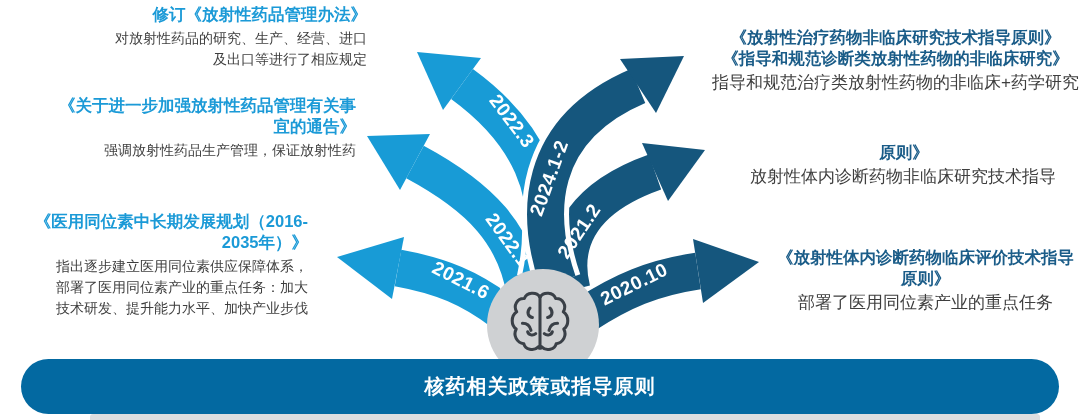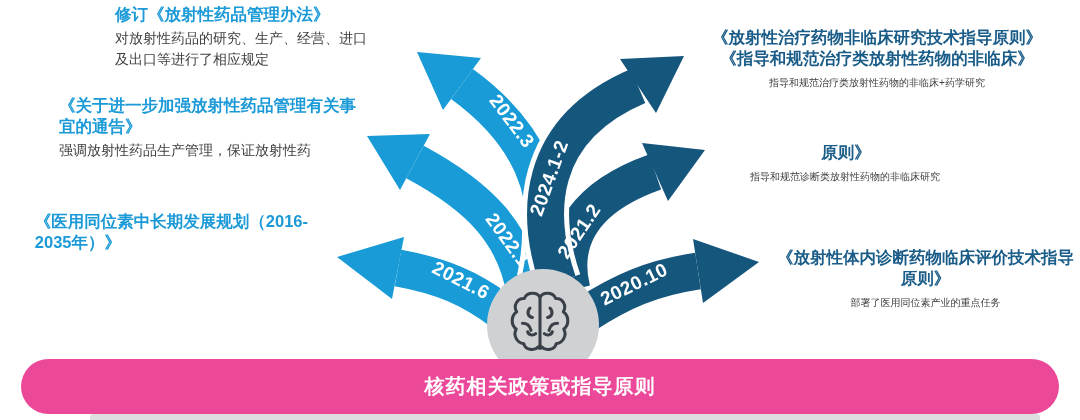--- a/index.html
+++ b/index.html
@@ -6,36 +6,36 @@
   #canvas{
     position:relative;width:1080px;height:420px;overflow:hidden;background:#ffffff;
     font-family:"Liberation Sans","DejaVu Sans",sans-serif;
   }
   #diagram-svg{position:absolute;left:0;top:0;width:1080px;height:420px;}
   .adate{font:bold 19px "Liberation Sans","DejaVu Sans",sans-serif;fill:#ffffff;letter-spacing:.5px;}
   .tblock{position:absolute;}
   .tblock .line{white-space:nowrap;}
   .heading{font-size:16.5px;font-weight:bold;line-height:21px;}
   .body{font-size:14px;color:#3E3E3E;line-height:21px;margin-top:3px;}
-  .lb{}
+  .lb{text-align:right;}
   .lb .heading{color:#1B9AD7;}
   .rb{text-align:center;}
   .rb .heading{color:#1A5C88;}
-  .rb .body{font-size:10px;}
+  .rb .body{font-size:17px;}
   .lb-0{top:4px;right:713px;}
   .lb-1{top:95px;right:724px;}
   .lb-2{top:211px;right:772px;}
   .rb-0{top:27px;left:712px;}
   .rb-1{top:142px;left:686px;}
   .rb-2{top:247px;left:777px;}
   .rb-1 .heading .line:first-child{margin-left:66px;}
   .rb-1 .body{margin-left:64px;}
   #bottom-banner{
     position:absolute;left:21px;top:359px;width:1038px;height:55px;
-    background:#ec4899;border-radius:28px;display:flex;align-items:center;justify-content:center;
+    background:#0369a1;border-radius:28px;display:flex;align-items:center;justify-content:center;
     color:#ffffff;font-size:20px;font-weight:bold;letter-spacing:1px;z-index:5;
   }
   #bottom-strip{
     position:absolute;left:90px;top:414px;width:950px;height:6px;
     background:#DCDEE0;border-radius:3px 3px 0 0;z-index:1;
   }
 </style>
 </head>
 <body>
 
@@ -123,37 +123,42 @@
       </div>
     <div class="body">
         <div class="line">强调放射性药品生产管理，保证放射性药</div>
       </div>
   </div>
   <div class="tblock lb lb-2">
     <div class="heading">
         <div class="line">《医用同位素中长期发展规划（2016-</div>
         <div class="line">2035年）》</div>
       </div>
+    <div class="body">
+        <div class="line">指出逐步建立医用同位素供应保障体系，</div>
+        <div class="line">部署了医用同位素产业的重点任务：加大</div>
+        <div class="line">技术研发、提升能力水平、加快产业步伐</div>
+      </div>
   </div>
 
   <div class="tblock rb rb-0">
     <div class="heading">
         <div class="line">《放射性治疗药物非临床研究技术指导原则》</div>
-        <div class="line">《指导和规范治疗类放射性药物的非临床》</div>
+        <div class="line">《指导和规范诊断类放射性药物的非临床研究》</div>
       </div>
     <div class="body">
         <div class="line">指导和规范治疗类放射性药物的非临床+药学研究</div>
       </div>
   </div>
   <div class="tblock rb rb-1">
     <div class="heading">
         <div class="line">原则》</div>
       </div>
     <div class="body">
-        <div class="line">指导和规范诊断类放射性药物的非临床研究</div>
+        <div class="line">放射性体内诊断药物非临床研究技术指导</div>
       </div>
   </div>
   <div class="tblock rb rb-2">
     <div class="heading">
         <div class="line">《放射性体内诊断药物临床评价技术指导</div>
         <div class="line">原则》</div>
       </div>
     <div class="body">
         <div class="line">部署了医用同位素产业的重点任务</div>
       </div>

